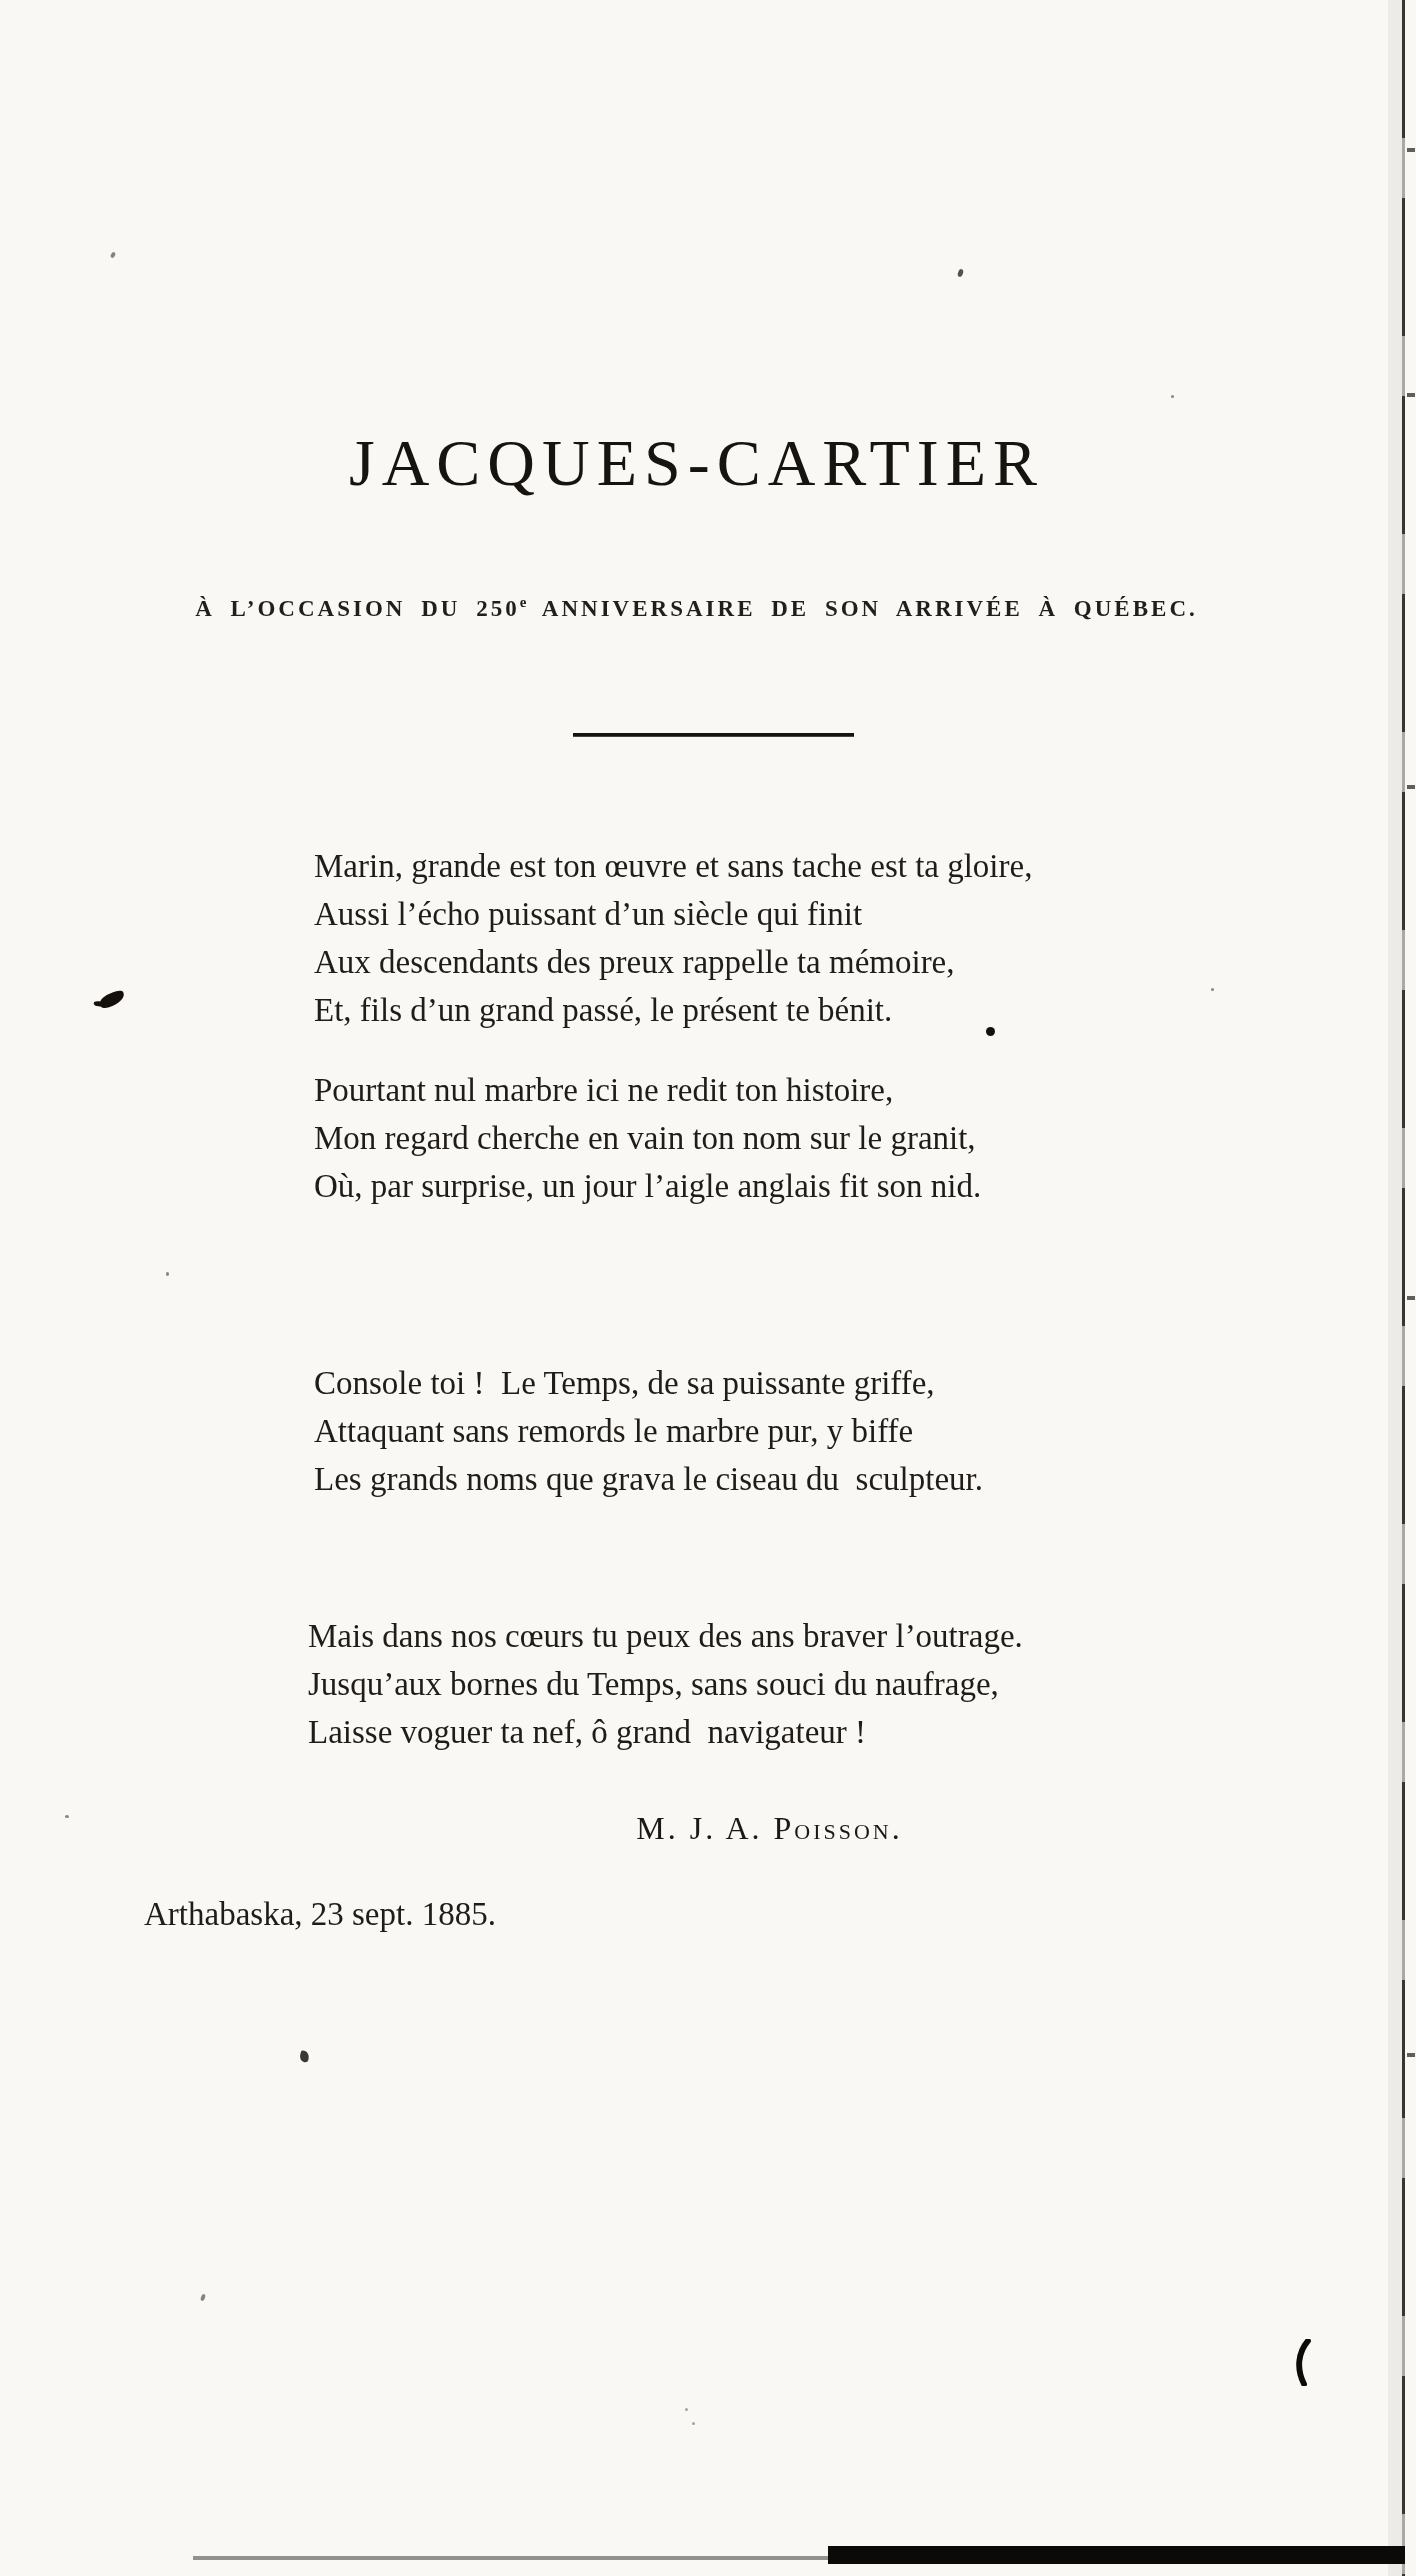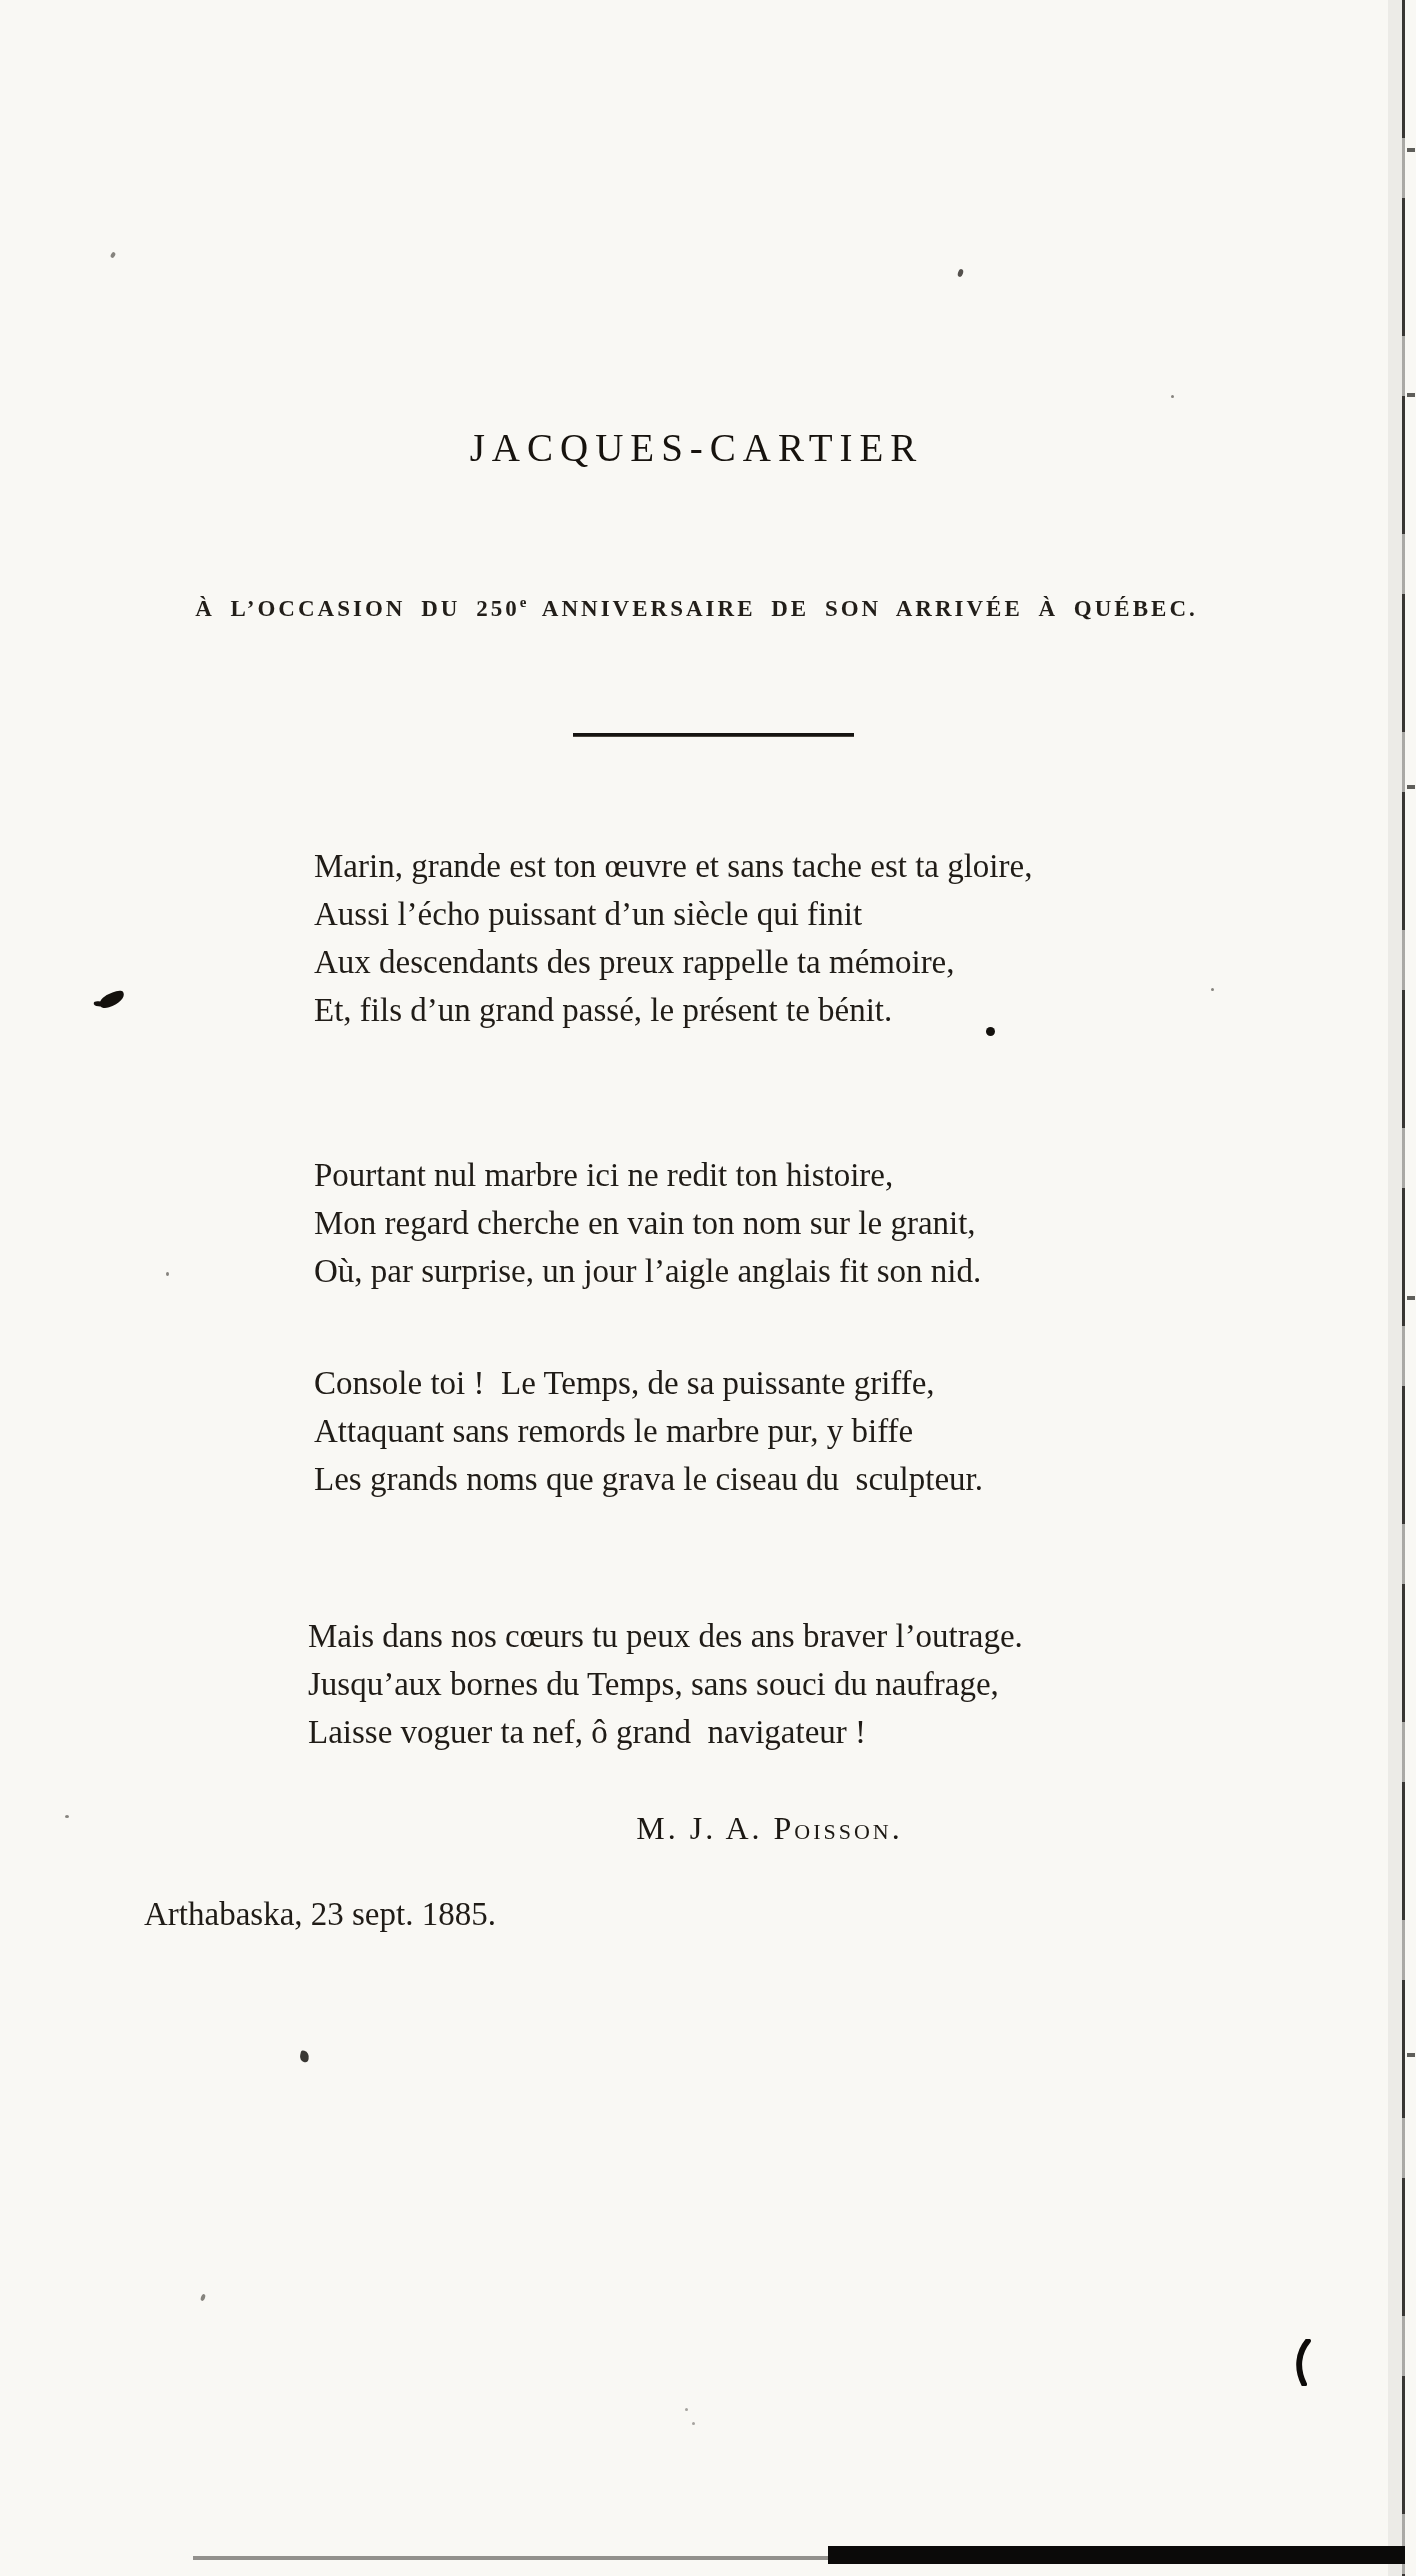--- a/index.html
+++ b/index.html
@@ -7,21 +7,21 @@
     position:relative;
     width:1416px;height:2576px;
     background:#f9f8f4;
     overflow:hidden;
     font-family:"Liberation Serif", serif;
     color:#1f1d1a;
   }
   .title{
     position:absolute;top:425px;left:0;width:1393px;
     text-align:center;
-    font-size:39px;
+    font-size:66px;
     letter-spacing:7px;
     color:#17130e;
     font-weight:500;
   }
   .subtitle{
     position:absolute;top:594px;left:0;width:1393px;
     text-align:center;
     font-size:23px;
     font-weight:bold;
     letter-spacing:3px;
@@ -37,21 +37,21 @@
   .rule::after{
     content:"";display:block;margin-top:3px;height:1px;background:#4a453d;
   }
   .stanza{
     position:absolute;left:314px;
     font-size:33px;line-height:48px;
     color:#201c17;
   }
   .stanza .line{white-space:pre;}
   .s1{top:842px;}
-  .s2{top:1151px;}
+  .s2{top:1066px;}
   .s3{top:1359px;}
   .s4{top:1612px;left:308px;}
   .signature{
     position:absolute;top:1810px;left:314px;width:911px;
     text-align:center;
     font-size:32px;
     font-variant:small-caps;
     letter-spacing:3px;
     color:#1c1813;
   }

